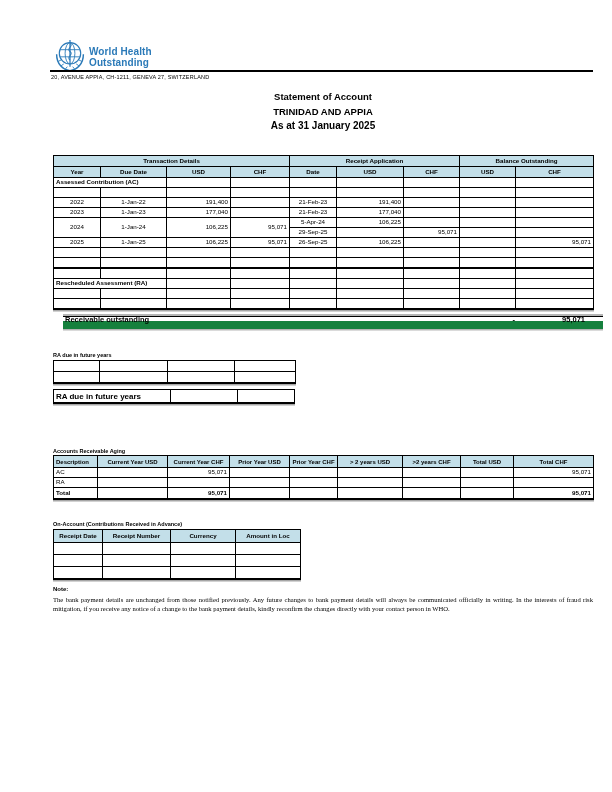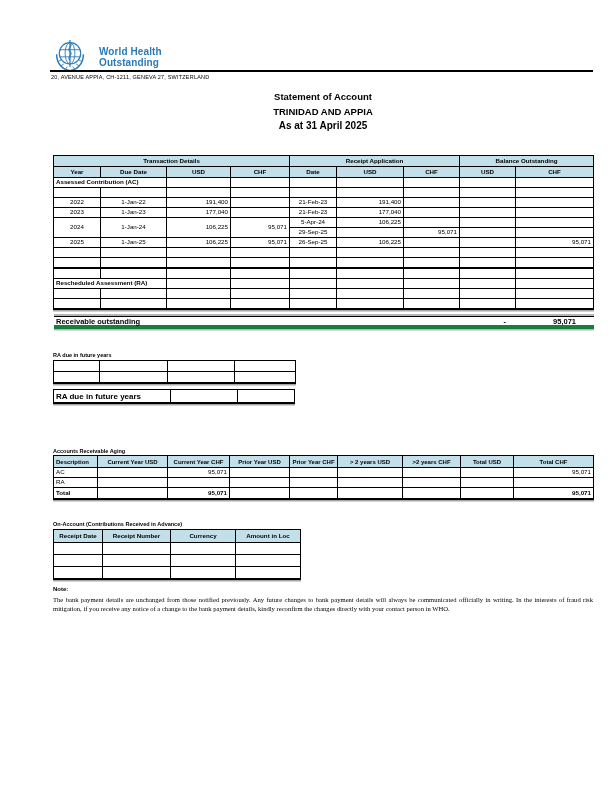--- a/index.html
+++ b/index.html
@@ -1,20 +1,20 @@
 <!DOCTYPE html>
 <html style="--who-blue: #2b7ab8; --hdr-fill: #c3dfe9;"><head>
 <meta charset="utf-8">
 <style>
   html,body{margin:0;padding:0;background:#9c9c9c;}
   .page{position:relative;width:612px;height:792px;margin:0 auto;background:#ffffff;
         font-family:"Liberation Sans","DejaVu Sans",sans-serif;color:#000;overflow:hidden;}
 
   
-  .logo-row{position:absolute;left:52px;top:39px;display:flex;align-items:center;gap:11px;}
+  .logo-row{position:absolute;left:52px;top:39px;display:flex;align-items:center;gap:1px;}
   .emblem{color:var(--who-blue,#2b7ab8);}
   .wordmark{color:var(--who-blue,#2b7ab8);font-weight:bold;font-size:10px;line-height:10.5px;letter-spacing:0.1px;}
   .header-rule{position:absolute;left:50px;top:70px;width:543px;height:0;border-top:2px solid #000;}
   .address{position:absolute;left:51px;top:74px;font-size:5.5px;letter-spacing:0.2px;}
 
   
   .titles{position:absolute;left:36px;top:91px;width:574px;text-align:center;font-weight:bold;}
   .t1{font-size:9.5px;margin-bottom:3.5px;}
   .t2{font-size:9.5px;margin-bottom:3.5px;}
   .t3{font-size:10px;}
@@ -29,22 +29,22 @@
   .ctr{text-align:center;}
   .shadowed{box-shadow:0 1.5px 0 #a6a6a6;}
 
   
   .main-wrap{position:absolute;left:53px;top:155px;}
   .main{width:540px;}
   .main tr.thickb td{border-bottom:2px solid #000;}
   .main tr.lastthick td{border-bottom:2px solid #000;}
 
   
-  .receivable{position:absolute;left:54px;top:316px;width:540px;height:13px;box-sizing:border-box;
-      display:flex;align-items:center;border-top:1px solid #000;border-bottom:4px solid #15803d;
+  .receivable{position:absolute;left:63px;top:316px;width:540px;height:13px;box-sizing:border-box;
+      display:flex;align-items:center;border-top:1px solid #000;border-bottom:8px solid #15803d;
       box-shadow:0 -2px 0 #b5b5b5,0 1.5px 0 #b5b5b5;font-weight:bold;font-size:7.5px;}
   .ro-label{flex:1;padding-left:2px;}
   .ro-usd{width:56px;text-align:right;}
   .ro-chf{width:70px;text-align:right;margin-right:18px;}
 
   
   .ra-small-label{position:absolute;left:53px;top:352px;font-size:5.5px;font-weight:bold;}
   .ra-table1{position:absolute;left:53px;top:360px;width:242px;}
   .ra-table1 td{height:10px;}
   .ra-table1 tr:last-child td{border-bottom:2px solid #000;}
@@ -98,21 +98,21 @@
       <span>World Health</span><br>
       <span>Outstanding</span>
     </span>
   </div>
   <div class="header-rule"></div>
   <div class="address">20, AVENUE APPIA, CH-1211, GENEVA 27, SWITZERLAND</div>
 
   <div class="titles">
     <div class="t1">Statement of Account</div>
     <div class="t2">TRINIDAD AND APPIA</div>
-    <div class="t3">As at 31 April 2025</div>
+    <div class="t3">As at 31 January 2025</div>
   </div>
 
   <div class="main-wrap">
     <table class="main shadowed">
       <colgroup>
         <col style="width:47px">
           <col style="width:66px">
           <col style="width:64px">
           <col style="width:59px">
         <col style="width:47px">

